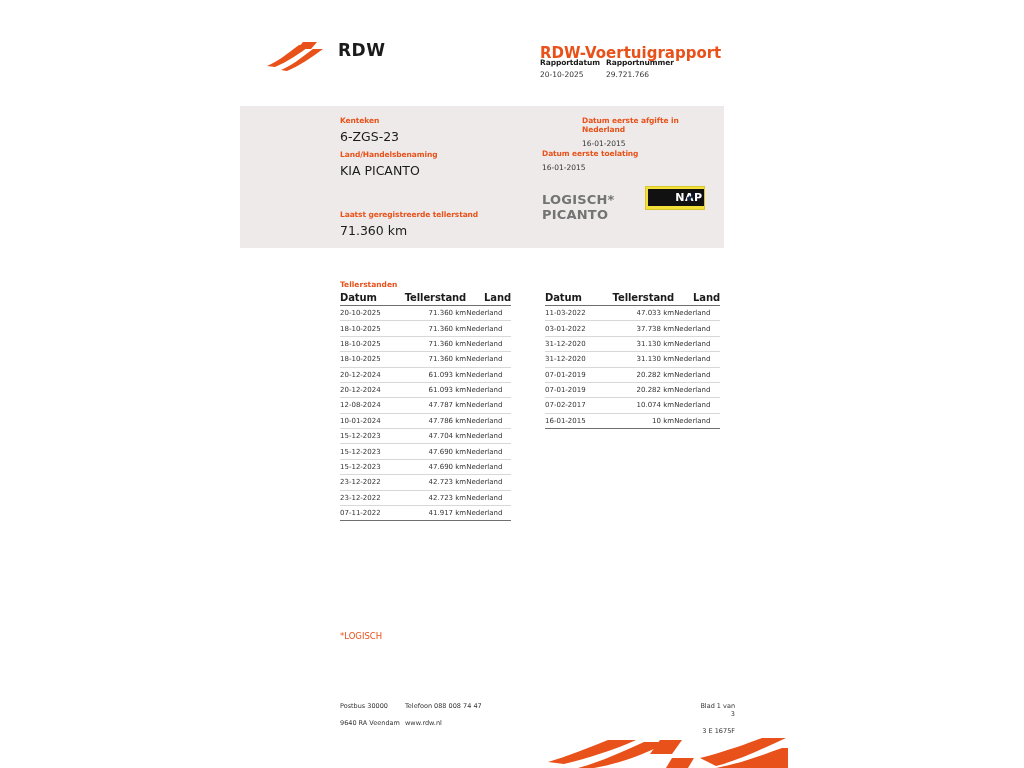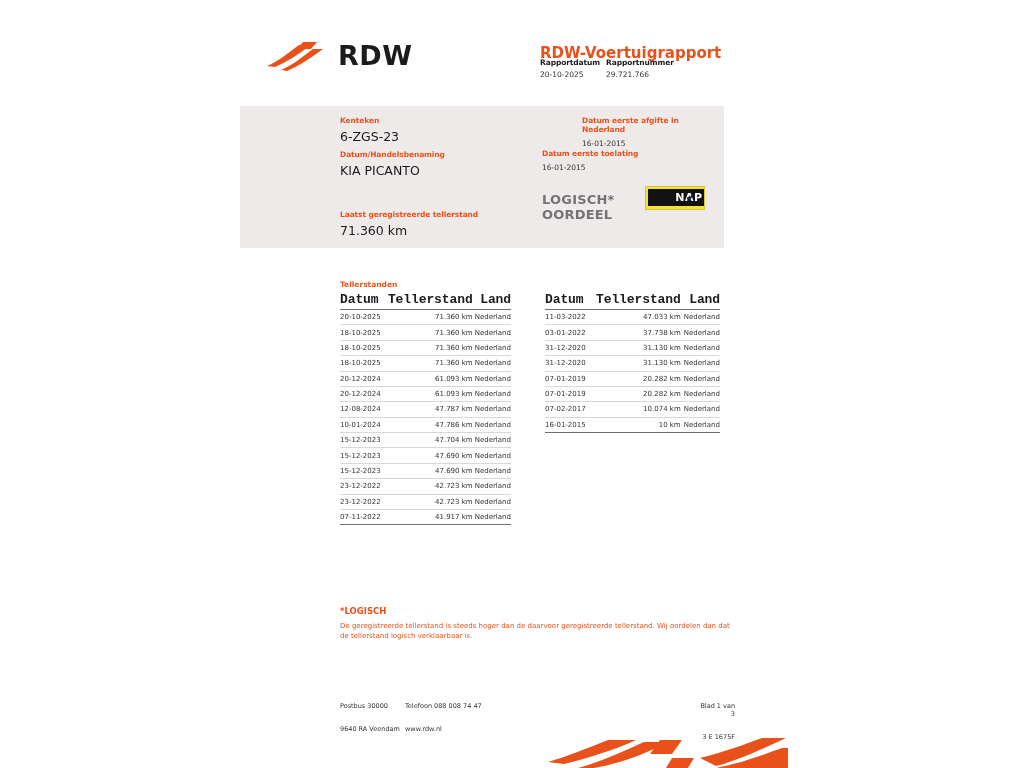--- a/index.html
+++ b/index.html
@@ -38,21 +38,21 @@
     left: 25px;
     top: 22px;
     width: 65px;
     height: 34px;
   }
   .logo svg { display: block; }
   .brand {
     position: absolute;
     left: 98px;
     top: 22px;
-    font-size: 27px;
+    font-size: 17px;
     font-weight: bold;
     letter-spacing: 0.5px;
     color: #1b1b1b;
   }
   .report-title {
     position: absolute;
     left: 300px;
     top: 26px;
     font-size: 15px;
     font-weight: bold;
@@ -179,53 +179,53 @@
     font-size: 7px;
   }
   .readings.left { left: 340px; width: 171px; }
   .readings.right { left: 545px; width: 175px; }
   table.rd {
     border-collapse: collapse;
     width: 100%;
     font-size: 7px;
   }
   table.rd th {
-    font-size: 13px;
+    font-size: 10px;
     font-weight: bold;
     color: #1b1b1b;
     text-align: left;
     padding: 0 0 2px 0;
     border-bottom: 1px solid #6f6f6f;
     letter-spacing: -0.1px;
-    font-family: Liberation Mono, monospace;
   }
   table.rd th.num { text-align: right; }
   table.rd th.land { text-align: right; }
   table.rd td {
     font-size: 7px;
     color: #333333;
     padding: 3.2px 0 3.2px 0;
     border-bottom: 1px solid #d8d8d8;
     white-space: nowrap;
   }
   table.rd td.num { text-align: right; }
-  table.rd td.land { text-align: right; }
+  table.rd td.land { }
   table.rd tr:last-child td { border-bottom: 1px solid #6f6f6f; }
 
   
   .foot-note {
     position: absolute;
     left: 340px;
     top: 606px;
     width: 400px;
   }
   .foot-note-title {
     font-size: 8.5px;
-    font-weight: bold;
+    font-weight: normal;
     color: #e8521a;
+    margin-top: 25px;
   }
   .foot-note-title .star { font-size: 8.5px; }
   .foot-note-body {
     margin-top: 5px;
     font-size: 7px;
     color: #e8521a;
     line-height: 10px;
     width: 392px;
   }
 
@@ -235,21 +235,21 @@
     left: 340px;
     top: 702px;
     width: 392px;
     font-size: 6.5px;
     color: #333;
   }
   .footer .fcol {
     position: absolute;
     top: 0;
   }
-  .footer .fcol .l2 { margin-top: 15px; }
+  .footer .fcol .l2 { margin-top: 9px; }
   .f1 { left: 0; }
   .f2 { left: 65px; }
   .f3 { left: 355px; text-align: right; width: 40px; }
 
   
   .bottom-art {
     position: absolute;
     left: 548px;
     top: 738px;
     width: 240px;
@@ -287,42 +287,42 @@
   </div>
 
   <div class="band">
 
     <div class="fld" style="left:100px; top:10px;">
       <div class="fld-label">Kenteken</div>
       <div class="fld-value">6-ZGS-23</div>
     </div>
 
     <div class="fld" style="left:100px; top:44px;">
-      <div class="fld-label">Datum/Handelsbenaming</div>
+      <div class="fld-label">Land/Handelsbenaming</div>
       <div class="fld-value">KIA PICANTO</div>
     </div>
 
     <div class="fld" style="left:100px; top:104px;">
       <div class="fld-label">Laatst geregistreerde tellerstand</div>
       <div class="fld-value">71.360 km</div>
     </div>
 
     <div class="fld" style="left:302px; top:10px;margin-left:40px;">
       <div class="fld-label">Datum eerste afgifte in Nederland</div>
       <div class="fld-value" style="font-size:7.5px; color:#333; margin-top:5px;">16-01-2015</div>
     </div>
 
     <div class="fld" style="left:302px; top:43px;">
       <div class="fld-label">Datum eerste toelating</div>
       <div class="fld-value" style="font-size:7.5px; color:#333; margin-top:5px;">16-01-2015</div>
     </div>
 
     <div class="verdict">
       <div>LOGISCH*</div>
-      <div>OORDEEL</div>
+      <div>PICANTO</div>
     </div>
 
     <div class="nap-badge">
       <div class="nap-black">NAP</div>
       <div class="nap-check">✔</div>
     </div>
   </div>
   <div class="band-notch"></div>
 
   <div class="section-title">Tellerstanden</div>
@@ -462,21 +462,20 @@
             <td class="land">Nederland</td>
           </tr>
         </tbody>
     </table>
   </div>
 
   <div class="foot-note">
     <div class="foot-note-title">
       <span class="star">*</span><span>LOGISCH</span>
     </div>
-    <div class="foot-note-body">De geregistreerde tellerstand is steeds hoger dan de daarvoor geregistreerde tellerstand. Wij oordelen dan dat de tellerstand logisch verklaarbaar is.</div>
   </div>
 
   <div class="footer">
     <div class="fcol f1">
       <div>Postbus 30000</div>
       <div class="l2">9640 RA Veendam</div>
     </div>
     <div class="fcol f2">
       <div>Telefoon 088 008 74 47</div>
       <div class="l2">www.rdw.nl</div>

